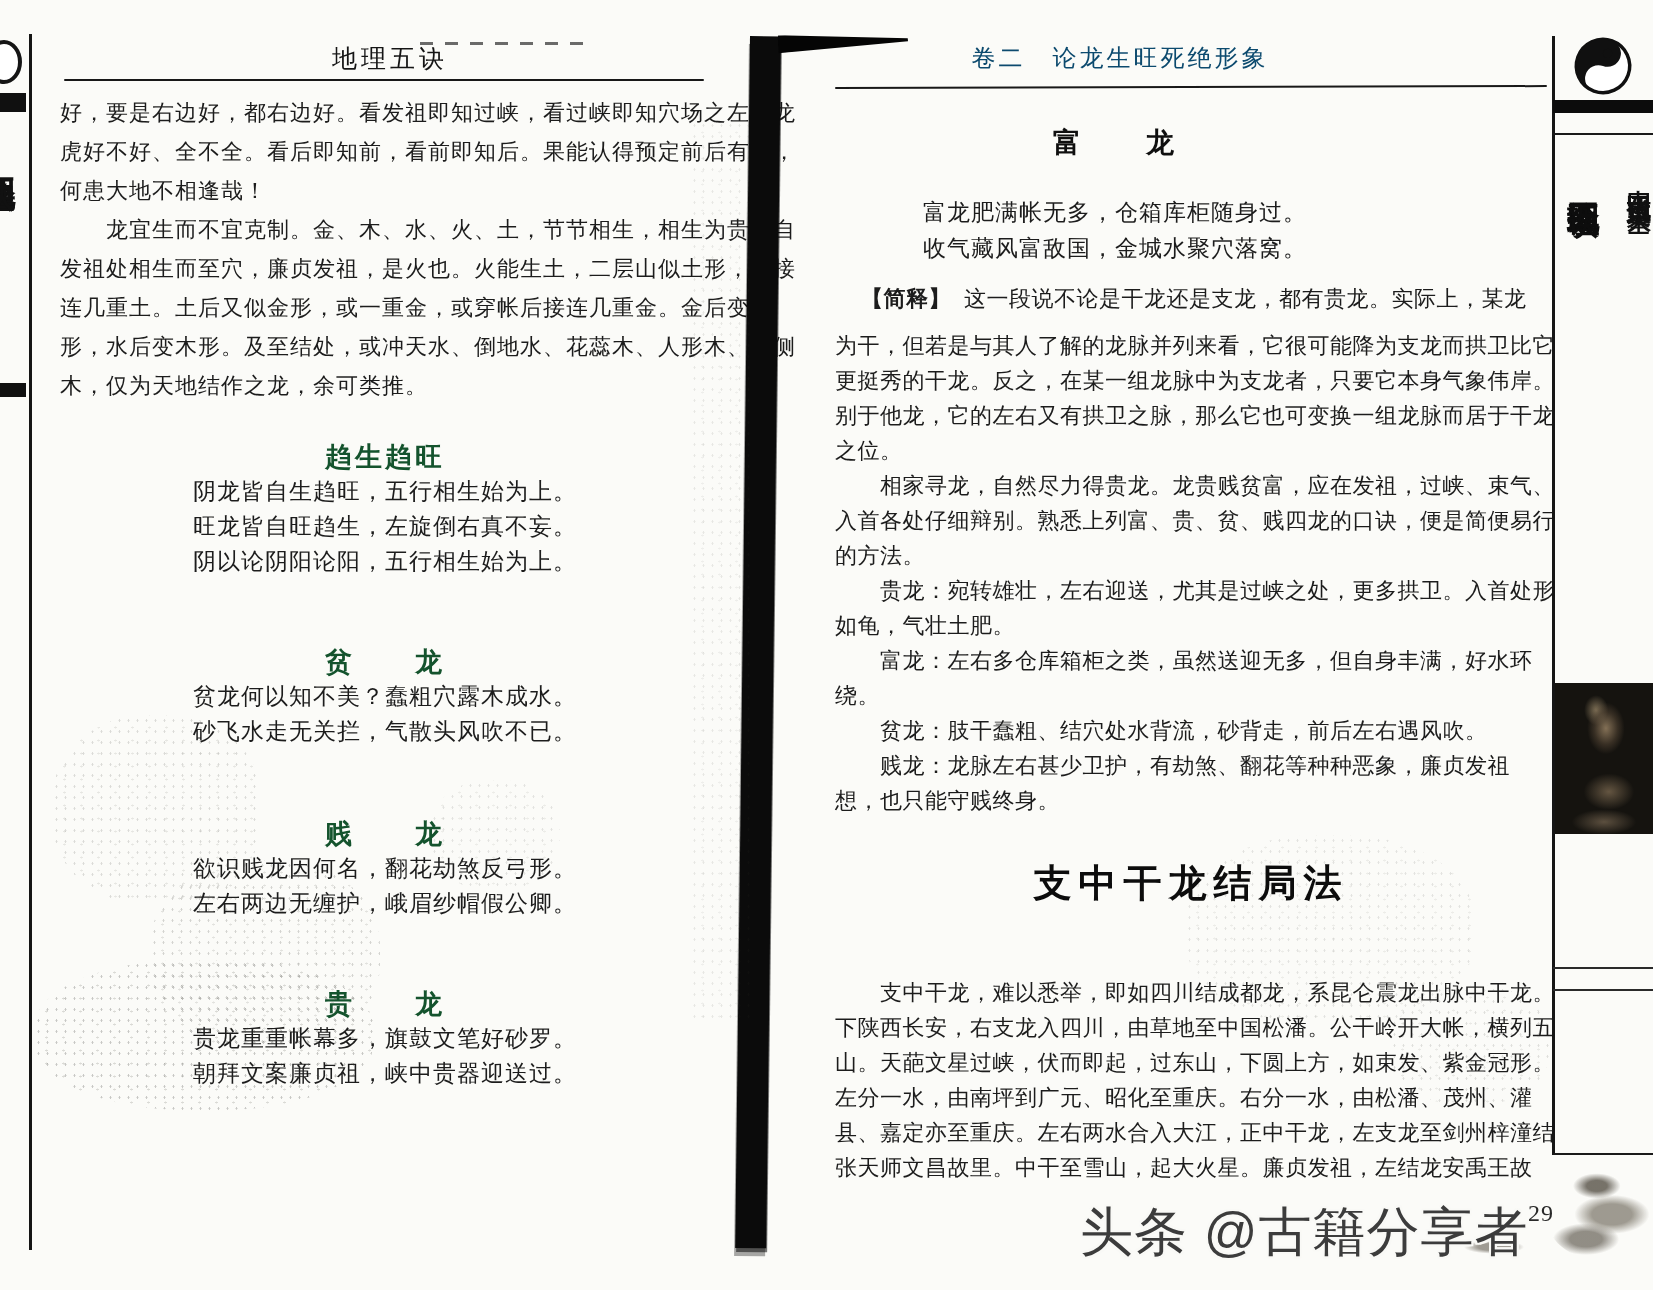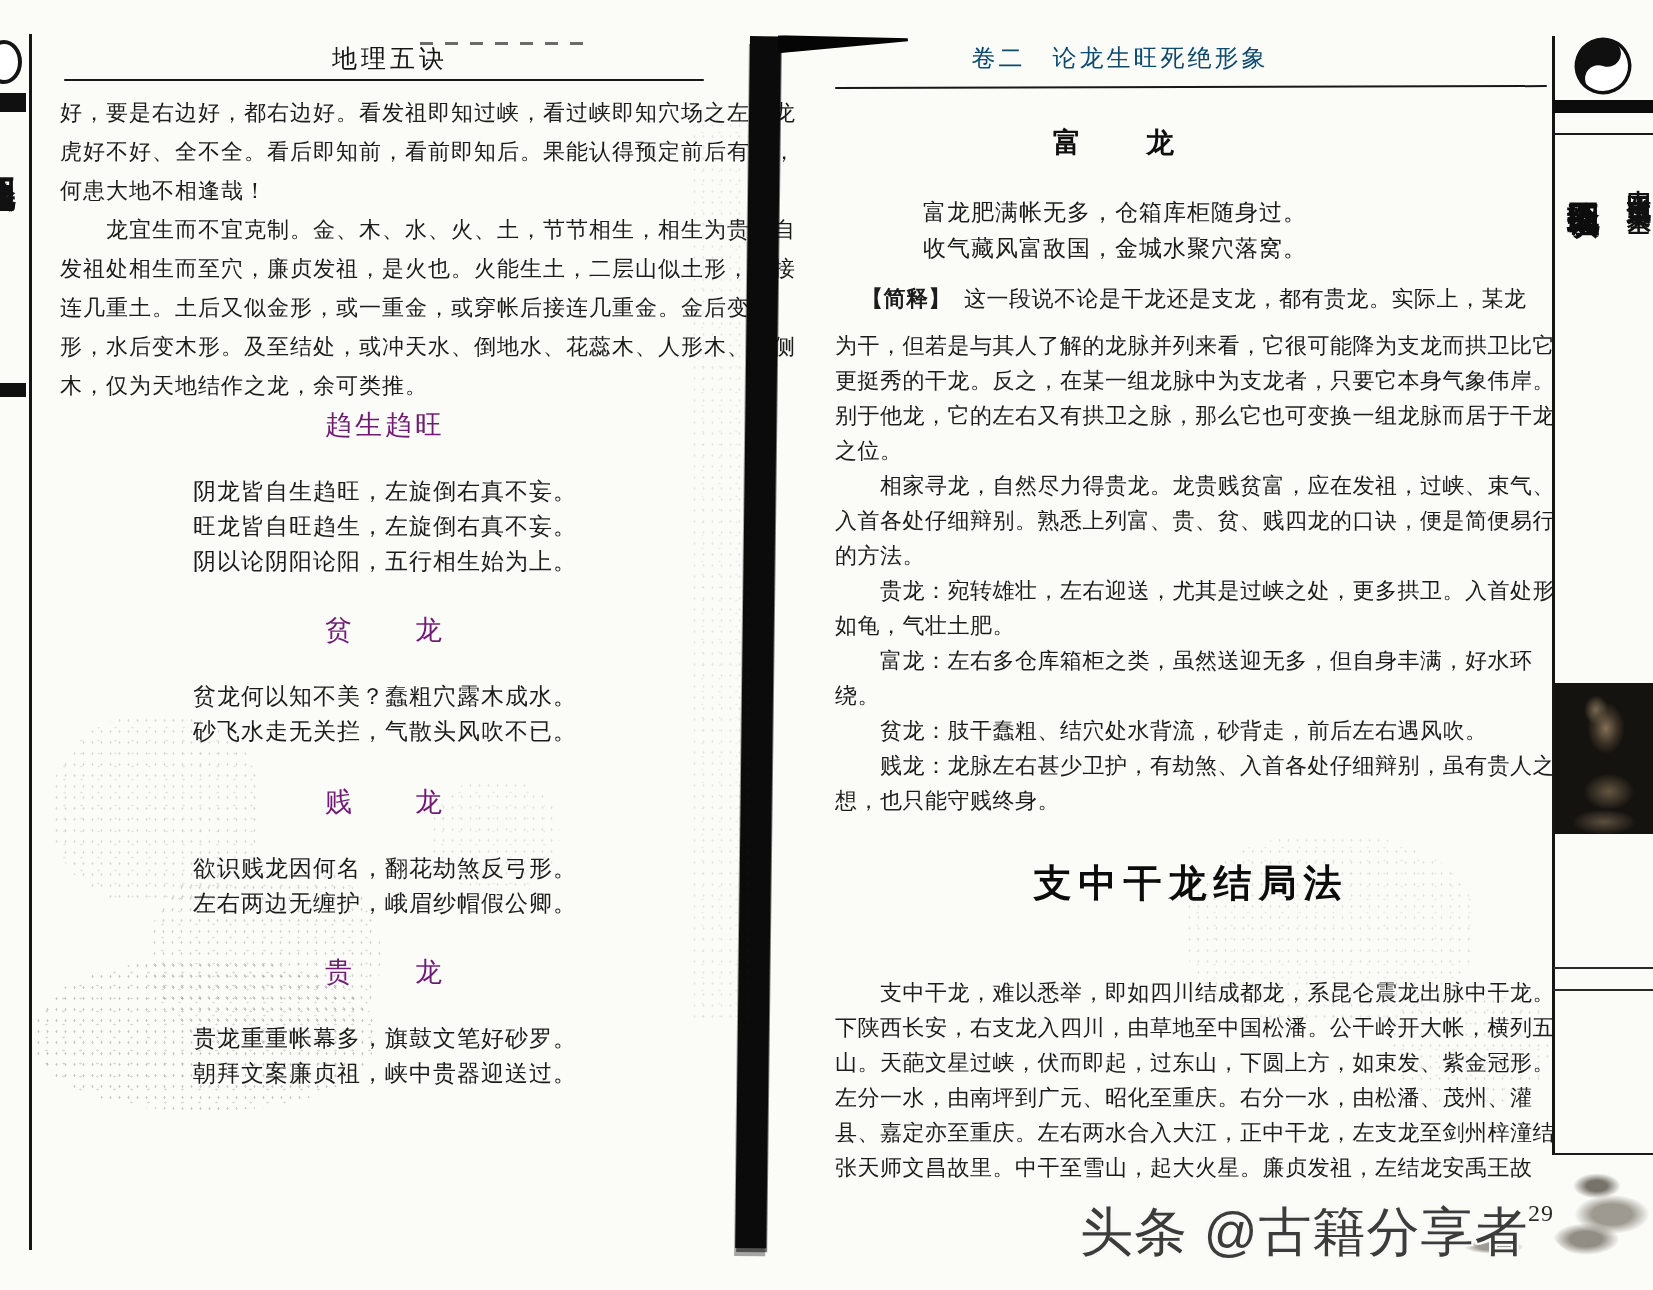--- a/index.html
+++ b/index.html
@@ -21,21 +21,21 @@
     font-size:33px;font-weight:bold;letter-spacing:0px;line-height:44px;color:#111;
   }
 
   
   .lp-header{position:absolute;left:180px;top:42px;width:420px;text-align:center;font-size:25px;letter-spacing:4px;color:#151515;}
   .lp-rule{position:absolute;left:64px;top:79px;width:640px;height:2px;background:#181818;border-radius:2px;}
   .lp-dashes{position:absolute;left:420px;top:42px;width:168px;height:3px;
     background:repeating-linear-gradient(90deg,#3a3a3a 0 13px,transparent 13px 25px);opacity:.75;}
   .lp-body{position:absolute;left:60px;top:98px;width:655px;}
   .bline{height:39px;white-space:nowrap;font-size:22px;letter-spacing:1px;}
-  .lheading{position:absolute;left:60px;width:650px;text-align:center;font-size:27px;font-weight:normal;letter-spacing:3px;color:#701a75;}
+  .lheading{position:absolute;left:60px;width:650px;text-align:center;font-size:27px;font-weight:bold;letter-spacing:3px;color:#14532d;margin-top:32px;}
   .verse-block{position:absolute;left:60px;width:650px;}
   .vline{height:35px;text-align:center;font-size:23px;letter-spacing:1px;white-space:nowrap;}
 
   
   .gutter{position:absolute;left:750px;top:36px;width:31px;height:1212px;background:#0b0b0b;
     transform:rotate(0.7deg);transform-origin:top left;
     box-shadow:1px 4px 0 rgba(10,10,10,.55),-1px 8px 0 rgba(10,10,10,.35);}
   .gutter-streak{position:absolute;left:778px;top:33px;width:130px;height:18px;background:#050505;
     clip-path:polygon(0 0,100% 42%,100% 58%,0 100%);transform:rotate(-2deg);}
 
@@ -132,21 +132,21 @@
       <div class="bline">何患大地不相逢哉！</div>
       <div class="bline">　　龙宜生而不宜克制。金、木、水、火、土，节节相生，相生为贵。自</div>
       <div class="bline">发祖处相生而至穴，廉贞发祖，是火也。火能生土，二层山似土形，又接</div>
       <div class="bline">连几重土。土后又似金形，或一重金，或穿帐后接连几重金。金后变水</div>
       <div class="bline">形，水后变木形。及至结处，或冲天水、倒地水、花蕊木、人形木、闪侧</div>
       <div class="bline">木，仅为天地结作之龙，余可类推。</div>
     </div>
 
   <div class="lheading" style="top:407px">趋生趋旺</div>
   <div class="verse-block" style="top:476px">
-      <div class="vline">阴龙皆自生趋旺，左旋倒右真不妄。</div>
+      <div class="vline">阴龙皆自生趋旺，五行相生始为上。</div>
       <div class="vline">旺龙皆自旺趋生，左旋倒右真不妄。</div>
       <div class="vline">阴以论阴阳论阳，五行相生始为上。</div>
     </div>
 
   <div class="lheading" style="top:612px">贫　　龙</div>
   <div class="verse-block" style="top:681px">
       <div class="vline">贫龙何以知不美？蠢粗穴露木成水。</div>
       <div class="vline">砂飞水走无关拦，气散头风吹不已。</div>
     </div>
 
@@ -185,21 +185,21 @@
       <div class="rline">别于他龙，它的左右又有拱卫之脉，那么它也可变换一组龙脉而居于干龙</div>
       <div class="rline">之位。</div>
       <div class="rline">　　相家寻龙，自然尽力得贵龙。龙贵贱贫富，应在发祖，过峡、束气、</div>
       <div class="rline">入首各处仔细辩别。熟悉上列富、贵、贫、贱四龙的口诀，便是简便易行</div>
       <div class="rline">的方法。</div>
       <div class="rline">　　贵龙：宛转雄壮，左右迎送，尤其是过峡之处，更多拱卫。入首处形</div>
       <div class="rline">如龟，气壮土肥。</div>
       <div class="rline">　　富龙：左右多仓库箱柜之类，虽然送迎无多，但自身丰满，好水环</div>
       <div class="rline">绕。</div>
       <div class="rline">　　贫龙：肢干蠢粗、结穴处水背流，砂背走，前后左右遇风吹。</div>
-      <div class="rline">　　贱龙：龙脉左右甚少卫护，有劫煞、入首各处仔细辩别，虽有贵人之</div>
+      <div class="rline">　　贱龙：龙脉左右甚少卫护，有劫煞、翻花等种种恶象，廉贞发祖</div>
       <div class="rline">想，也只能守贱终身。</div>
     </div>
 
   <div class="rp-big-heading">支中干龙结局法</div>
   <div class="rp-closing">
       <div class="rline">　　支中干龙，难以悉举，即如四川结成都龙，系昆仑震龙出脉中干龙。</div>
       <div class="rline">下陕西长安，右支龙入四川，由草地至中国松潘。公干岭开大帐，横列五</div>
       <div class="rline">山。天葩文星过峡，伏而即起，过东山，下圆上方，如束发、紫金冠形。</div>
       <div class="rline">左分一水，由南坪到广元、昭化至重庆。右分一水，由松潘、茂州、灌</div>
       <div class="rline">县、嘉定亦至重庆。左右两水合入大江，正中干龙，左支龙至剑州梓潼结</div>

